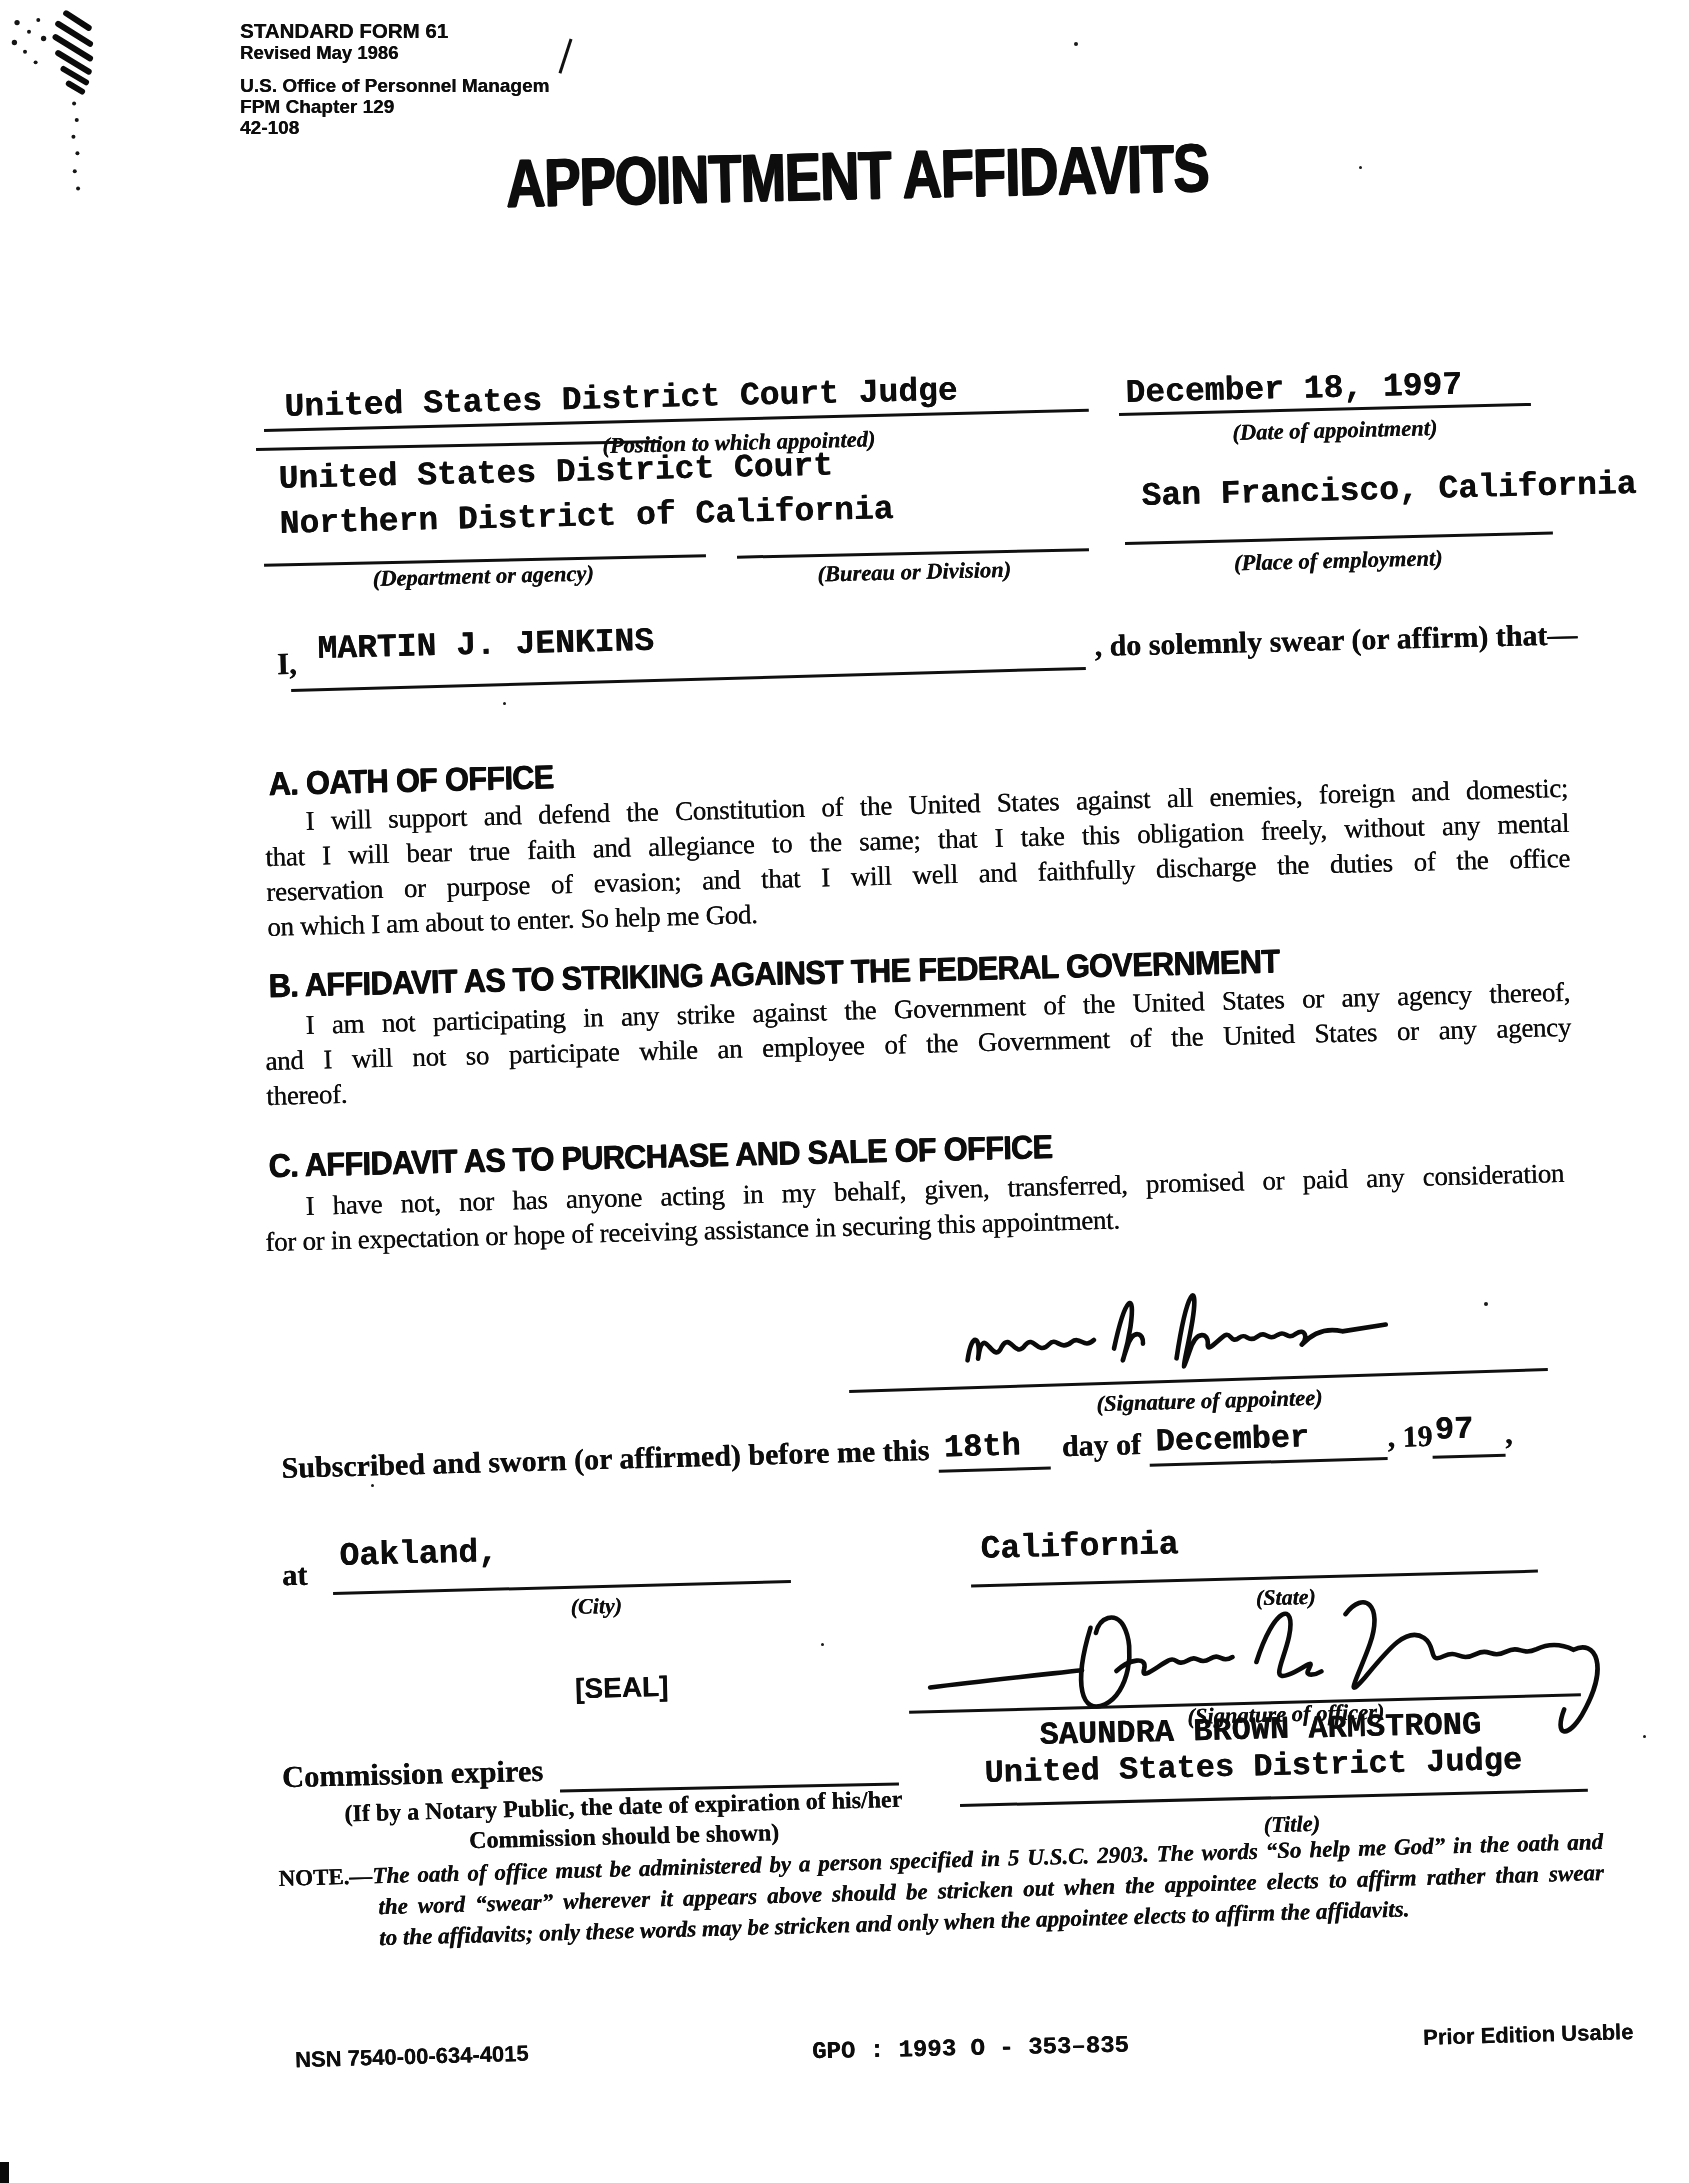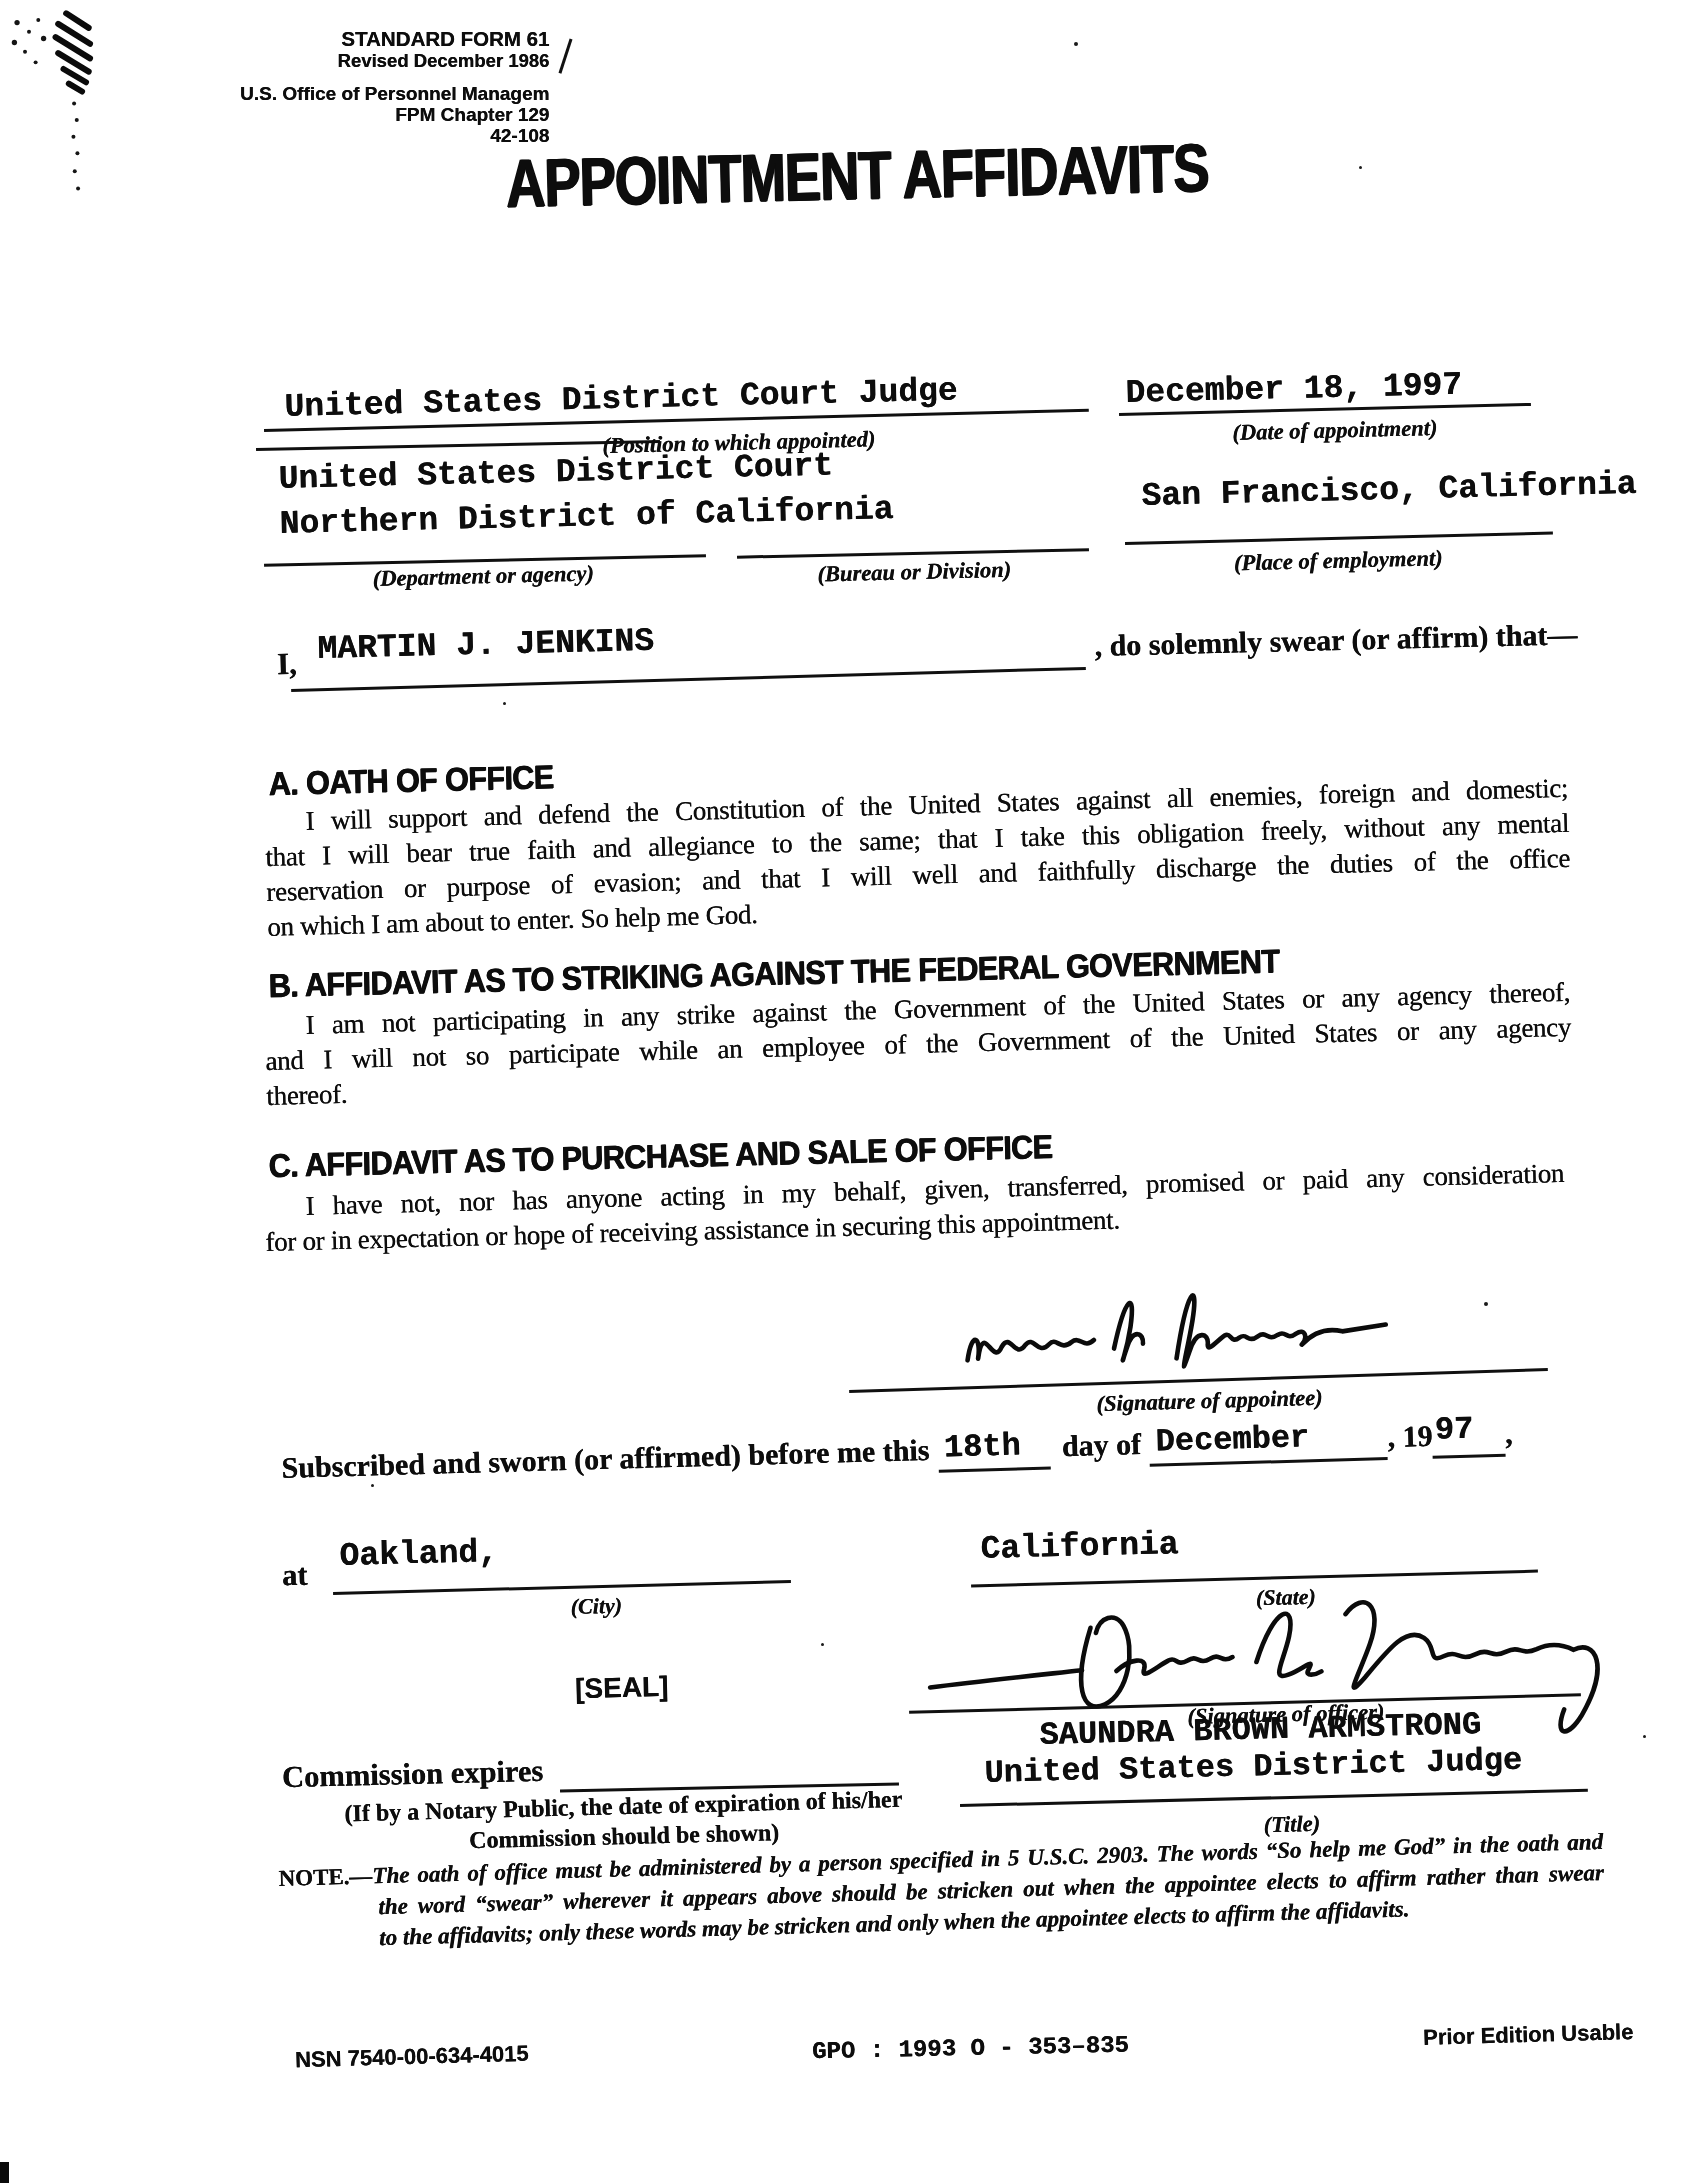--- a/index.html
+++ b/index.html
@@ -46,23 +46,23 @@
       <circle cx="46" cy="88" r="3"></circle>
         <circle cx="104" cy="150" r="3"></circle>
         <circle cx="108" cy="175" r="3"></circle>
       <circle cx="103" cy="200" r="3"></circle>
         <circle cx="109" cy="225" r="3"></circle>
         <circle cx="105" cy="252" r="3"></circle>
       <circle cx="110" cy="278" r="3"></circle>
     </g>
   </svg>
 
-  <div class="abs" style="left:240px;top:28px;text-align:right;">
+  <div class="abs" style="left:240px;top:20px;">
     <div class="smsans" style="font-size:20.5px;line-height:22.5px;">STANDARD FORM 61</div>
-    <div class="smsans" style="font-size:18.5px;line-height:20.5px;">Revised December 1986</div>
+    <div class="smsans" style="font-size:18.5px;line-height:20.5px;">Revised May 1986</div>
     <div class="smsans" style="font-size:19px;line-height:21px;margin-top:12px;">U.S. Office of Personnel Managem</div>
     <div class="smsans" style="font-size:19px;line-height:21px;">FPM Chapter 129</div>
     <div class="smsans" style="font-size:19px;line-height:21px;">42-108</div>
   </div>
   <div class="abs" style="left:564px;top:38px;width:2.6px;height:36px;background:#111;transform:rotate(18deg);"></div>
 
   <div class="abs" style="left:505px;top:144px;font-family:'Liberation Sans',sans-serif;font-weight:700;font-size:68px;
        letter-spacing:-1.3px;white-space:nowrap;transform:rotate(-1.3deg) scaleX(0.8);transform-origin:0 0;
        text-shadow:1.3px 0 currentColor,-0.7px 0 currentColor,0 0.7px currentColor;">APPOINTMENT AFFIDAVITS</div>
 

